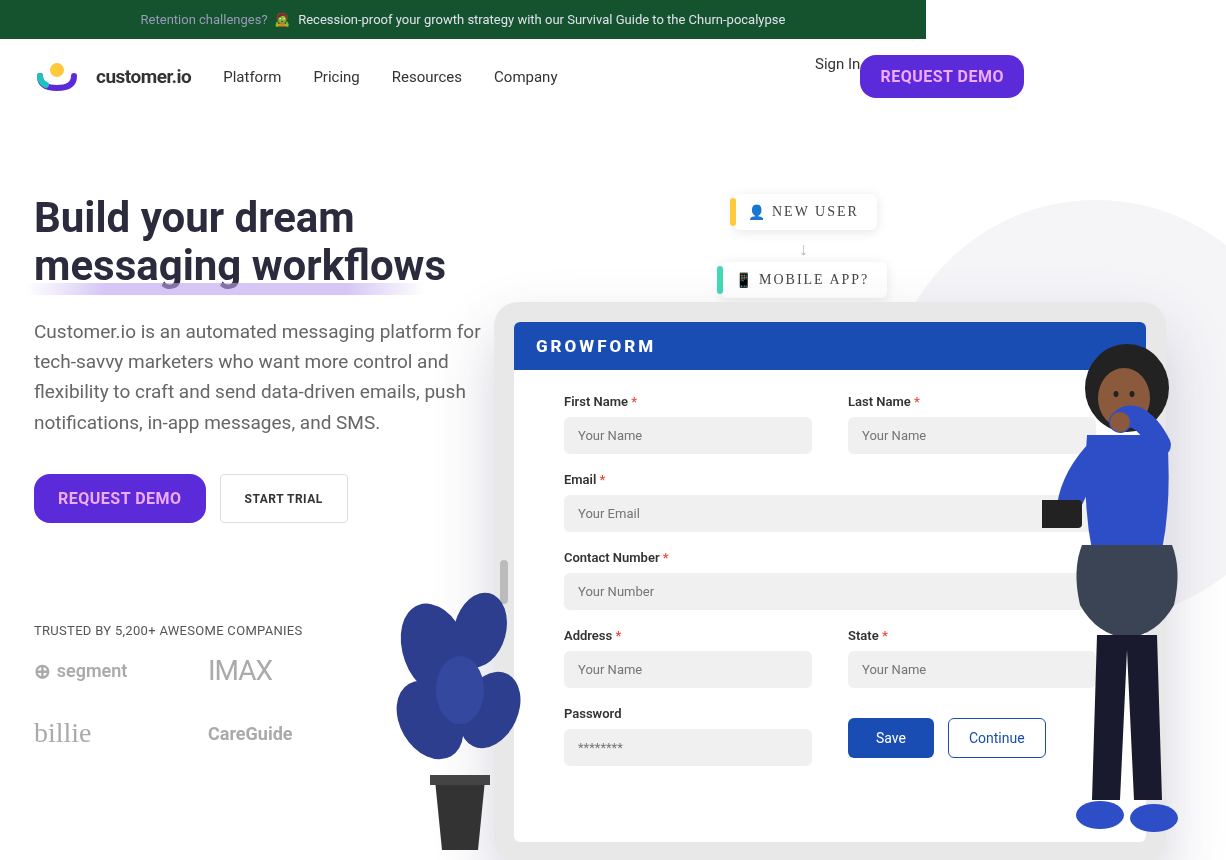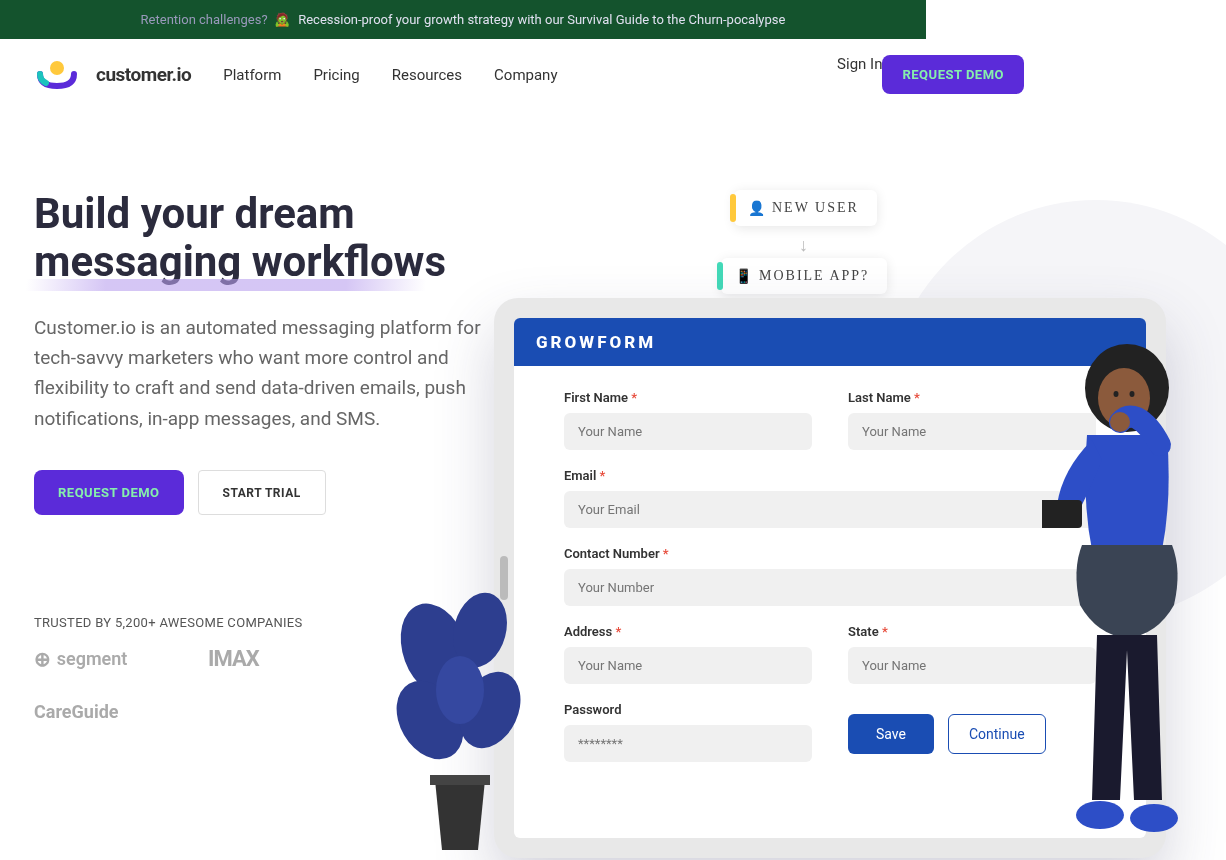--- a/index.html
+++ b/index.html
@@ -8,21 +8,21 @@
 .banner .q{color:#9999bb}
 .banner .emoji{margin:0 4px}
 .header{display:flex;align-items:center;padding:16px 34px;justify-content:space-between;width:1058px}
 .header-left{display:flex;align-items:center;gap:32px}
 .logo{display:flex;align-items:center;gap:16px}
 .logo-text{font-size:19px;font-weight:700;color:#333;letter-spacing:-0.5px}
 .nav{display:flex;gap:32px}
 .nav-item{color:#333;font-size:15px;cursor:pointer}
 .header-right{display:flex;align-items:flex-start;}
 .signin{color:#333;font-size:15px;cursor:pointer}
-.btn-primary{background:#5b2bd9;color:#86efac;padding:12px 20px;border-radius:8px;font-size:13px;font-weight:700;letter-spacing:0.5px;cursor:pointer;border:none}
+.btn-primary{background:#5b2bd9;color:#f0abfc;padding:12px 20px;border-radius:16px;font-size:16px;font-weight:700;letter-spacing:0.5px;cursor:pointer;border:none}
 .btn-outline{background:#fff;color:#333;padding:14px 24px;border:1px solid #ddd;border-radius:4px;font-size:12px;font-weight:700;letter-spacing:0.5px;cursor:pointer}
 .hero{display:flex;padding:80px 34px 0}
 .hero-left{width:490px}
 .hero-title{font-size:42px;font-weight:700;color:#2b2b3d;line-height:1.15;margin-bottom:26px;position:relative}
 .underline{position:absolute;bottom:-4px;left:-8px;width:400px;height:12px;background:linear-gradient(90deg,transparent,#b9a0ee 20%,#b9a0ee 80%,transparent);opacity:0.6;transform:skewX(-5deg)}
 .hero-desc{font-size:19px;color:#666;line-height:1.6;margin-bottom:36px;width:460px}
 .hero-ctas{display:flex;gap:14px;margin-bottom:100px}
 .trusted{font-size:13px;color:#555;letter-spacing:0.3px;margin-bottom:16px}
 .logos{display:grid;grid-template-columns:repeat(3,150px);gap:30px 24px;align-items:center}
 .logo-item{color:#aaa;font-size:18px;font-weight:600}
@@ -97,22 +97,23 @@
     <div class="hero-ctas">
       <button class="btn-primary" style="padding:15px 24px">REQUEST DEMO</button>
       <button class="btn-outline">START TRIAL</button>
     </div>
     <div class="trusted">TRUSTED BY 5,200+ AWESOME COMPANIES</div>
     <div class="logos">
       <div class="logo-item" style="display:flex;align-items:center;gap:6px">
           <span style="font-size:20px">⊕</span>
           <span>segment</span>
         </div>
-      <div class="logo-item" style="font-weight:700;font-size:22px;letter-spacing:-1px">IMAX</div>
+      <div class="logo-item" style="font-weight:400;font-size:28px;letter-spacing:-1px">IMAX</div>
       <div class="logo-item"></div>
+      <div class="logo-item" style="font-family:serif;font-weight:300;font-size:28px">billie</div>
       <div class="logo-item" style="font-weight:700">CareGuide</div>
       <div class="logo-item"></div>
     </div>
   </div>
 
   <div class="hero-right">
     <div class="callout callout-1">NEW USER</div>
     <div class="arrow-down">↓</div>
     <div class="callout callout-2">MOBILE APP?</div>
 

